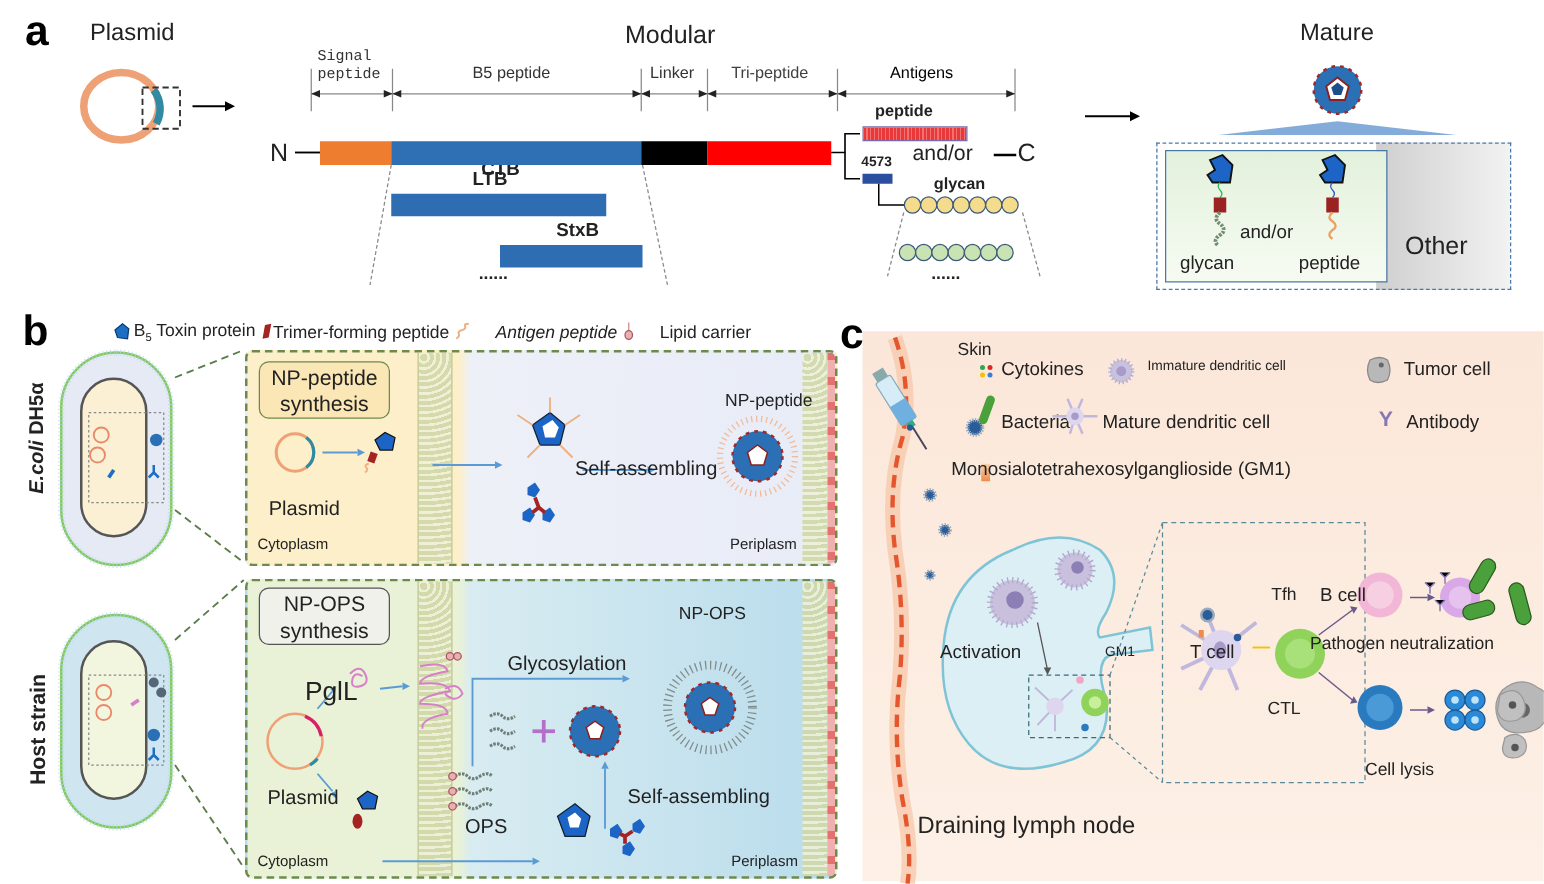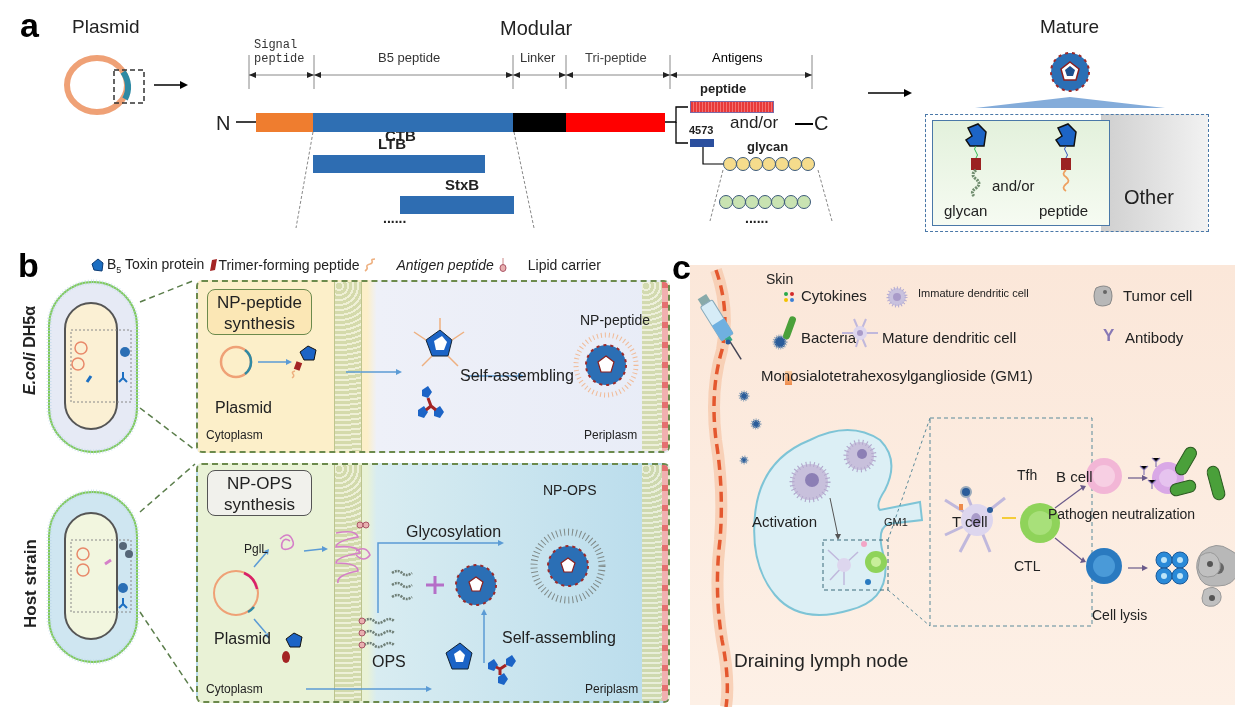--- a/index.html
+++ b/index.html
@@ -321,21 +321,21 @@
     <polygon points="285,152 288,146 291,152" fill="#5b9bd5"></polygon>
 
   <polygon points="250,190 264,180 276,190 272,206 256,206" fill="#1c64c6" stroke="#123"></polygon>
   <polygon points="258,191 264,187 269,192 267,199 260,199" fill="#fff"></polygon>
 
   <polygon points="292,200 298,196 302,202 298,208 292,206" fill="#1c64c6"></polygon>
   <polygon points="310,196 316,192 320,198 316,204 310,202" fill="#1c64c6"></polygon>
   <polygon points="302,214 308,210 312,216 308,222 302,220" fill="#1c64c6"></polygon>
   <path d="M304 206 l-4 -2 m4 2 l6 -4 m-6 4 v6" stroke="#a42424" stroke-width="3"></path>
 </svg>
-<div class="t" style="left:244px;top:543px;font-size:12px;">PglL</div>
+<div class="t" style="left:244px;top:543px;font-size:21px;">PglL</div>
 <div class="t" style="left:214px;top:631px;font-size:16px;">Plasmid</div>
 <div class="t" style="left:206px;top:683px;font-size:12px;">Cytoplasm</div>
 <div class="t" style="left:372px;top:654px;font-size:16px;">OPS</div>
 <div class="t" style="left:406px;top:524px;font-size:16px;">Glycosylation</div>
 <div class="t" style="left:502px;top:630px;font-size:16px;">Self-assembling</div>
 <div class="t" style="left:543px;top:483px;font-size:14px;">NP-OPS</div>
 <div class="t" style="left:585px;top:683px;font-size:12px;">Periplasm</div>
 
 <div class="abs" style="left:690px;top:265px;width:545px;height:440px;background:linear-gradient(180deg,#fbe7d9,#fdf0e6);"></div>
 <div class="panel-letter" style="left:672px;top:250px;">c</div>

